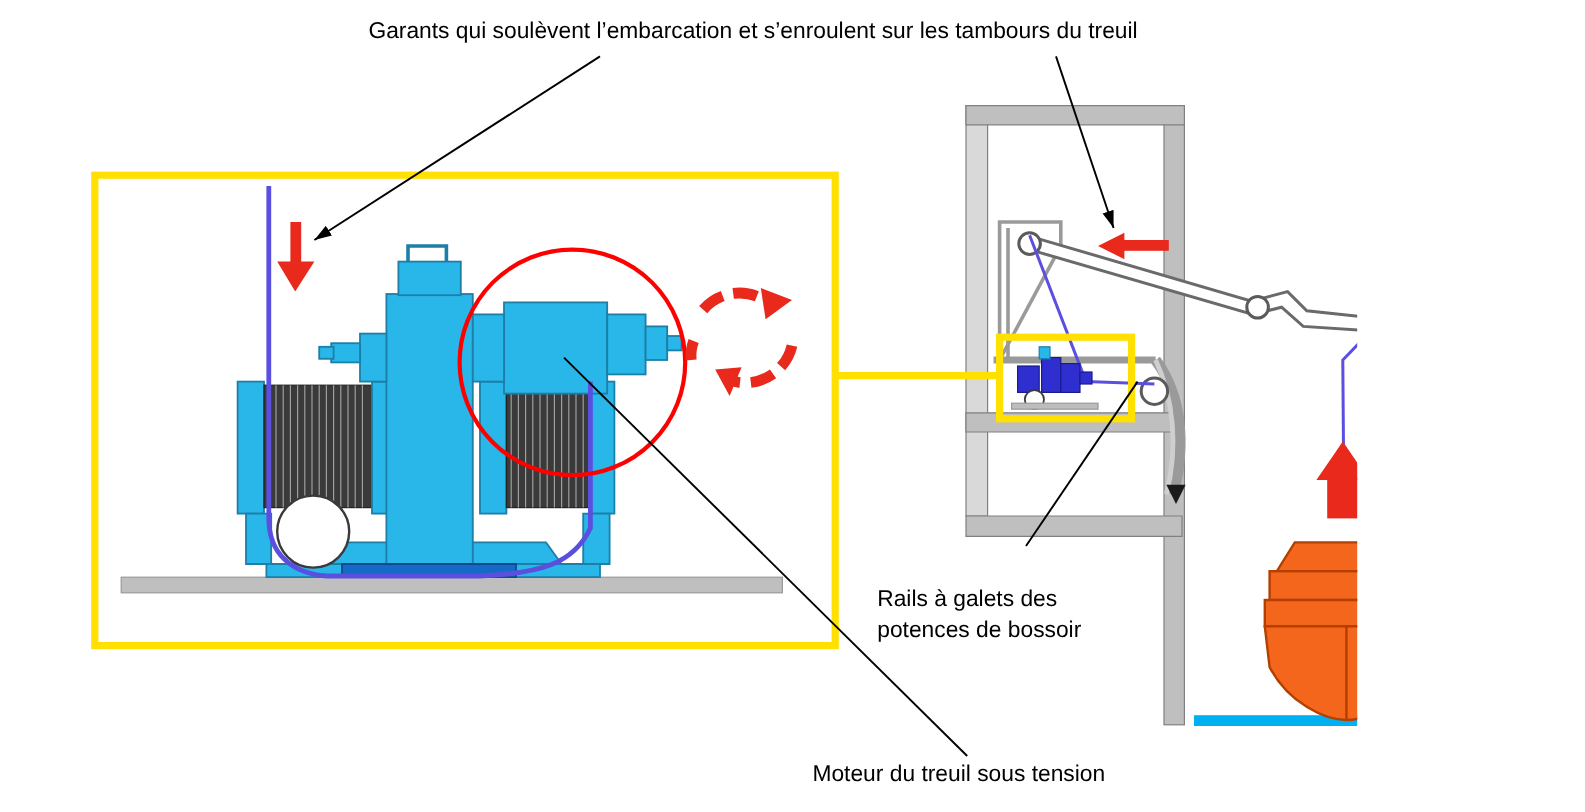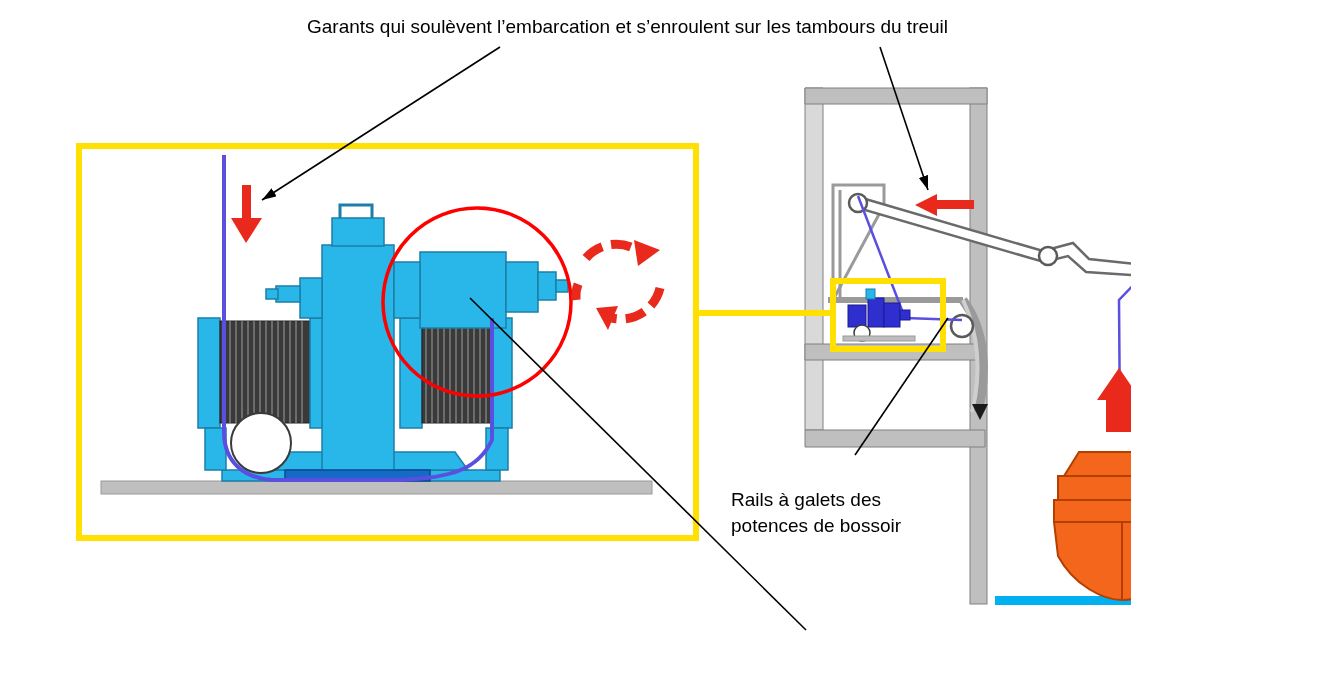--- a/index.html
+++ b/index.html
@@ -229,14 +229,15 @@
       <path d="M806,630 L470,298"></path>
     </g>
 
   </svg>
 
   <div class="label" id="label-garants">Garants qui soulèvent l’embarcation et s’enroulent sur les tambours du treuil</div>
 
   <div class="label" id="label-rails">Rails à galets des
 potences de bossoir</div>
 
+  <div class="label" id="label-moteur">Moteur du treuil sous tension</div>
 
 </div>
 
 </body></html>

